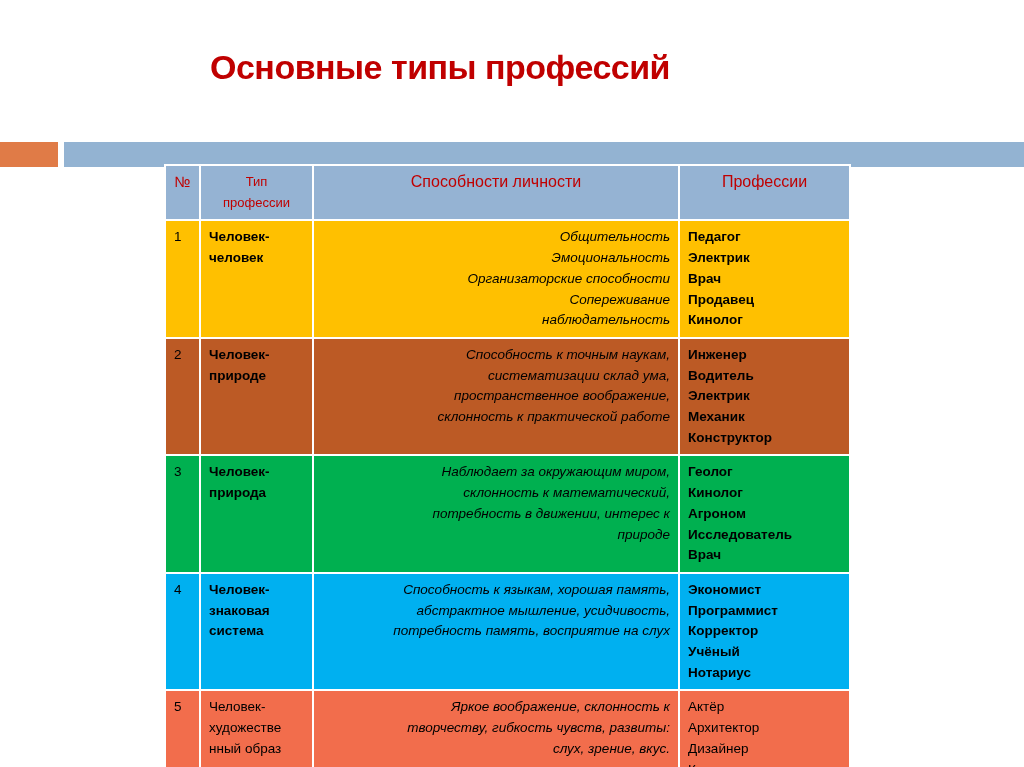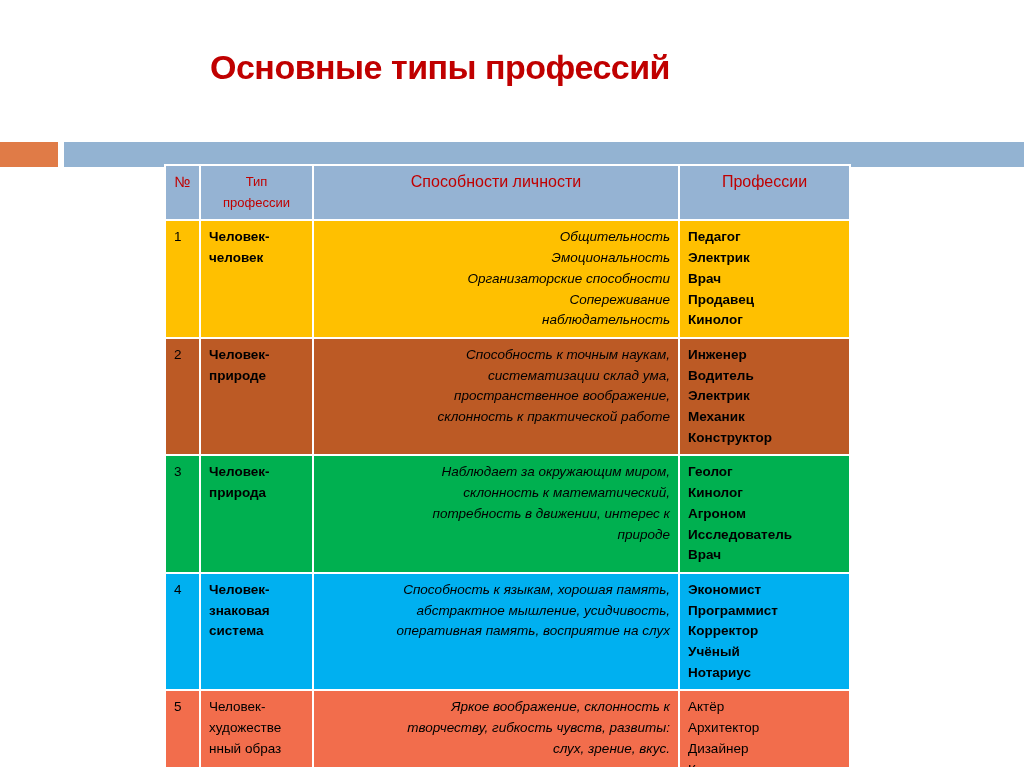--- a/index.html
+++ b/index.html
@@ -145,21 +145,21 @@
       <tr class="row-h" style="background: rgb(0, 176, 240);">
         <td class="num" style="height: 99px;">4</td>
         <td class="type" style="height: 99px;">
           <span class="line">Человек-</span>
           <span class="line">знаковая</span>
           <span class="line">система</span>
         </td>
         <td class="abil" style="height: 99px;">
           <span class="line">Способность к языкам, хорошая память,</span>
           <span class="line">абстрактное мышление, усидчивость,</span>
-          <span class="line">оперативная память, восприятие на слух</span>
+          <span class="line">потребность память, восприятие на слух</span>
         </td>
         <td class="prof-list" style="height: 99px;">
           <span class="line">Экономист</span>
           <span class="line">Программист</span>
           <span class="line">Корректор</span>
           <span class="line">Учёный</span>
           <span class="line">Нотариус</span>
         </td>
       </tr>
       <tr class="row-h light" style="background: rgb(242, 109, 76);">

